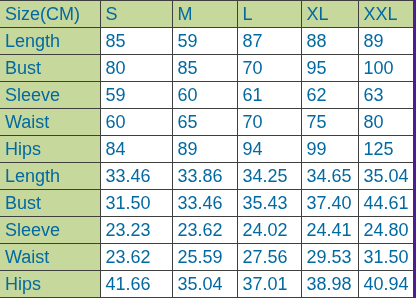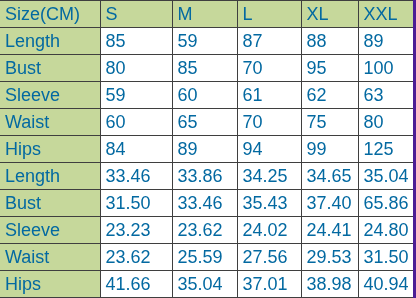--- a/index.html
+++ b/index.html
@@ -139,21 +139,21 @@
       <td class="cell-value">34.65</td>
       <td class="cell-value">35.04</td>
     </tr>
 
     <tr>
       <td class="cell-label">Bust</td>
       <td class="cell-value">31.50</td>
       <td class="cell-value">33.46</td>
       <td class="cell-value">35.43</td>
       <td class="cell-value">37.40</td>
-      <td class="cell-value">65.86</td>
+      <td class="cell-value">44.61</td>
     </tr>
 
     <tr>
       <td class="cell-label">Sleeve</td>
       <td class="cell-value">23.23</td>
       <td class="cell-value">23.62</td>
       <td class="cell-value">24.02</td>
       <td class="cell-value">24.41</td>
       <td class="cell-value">24.80</td>
     </tr>

